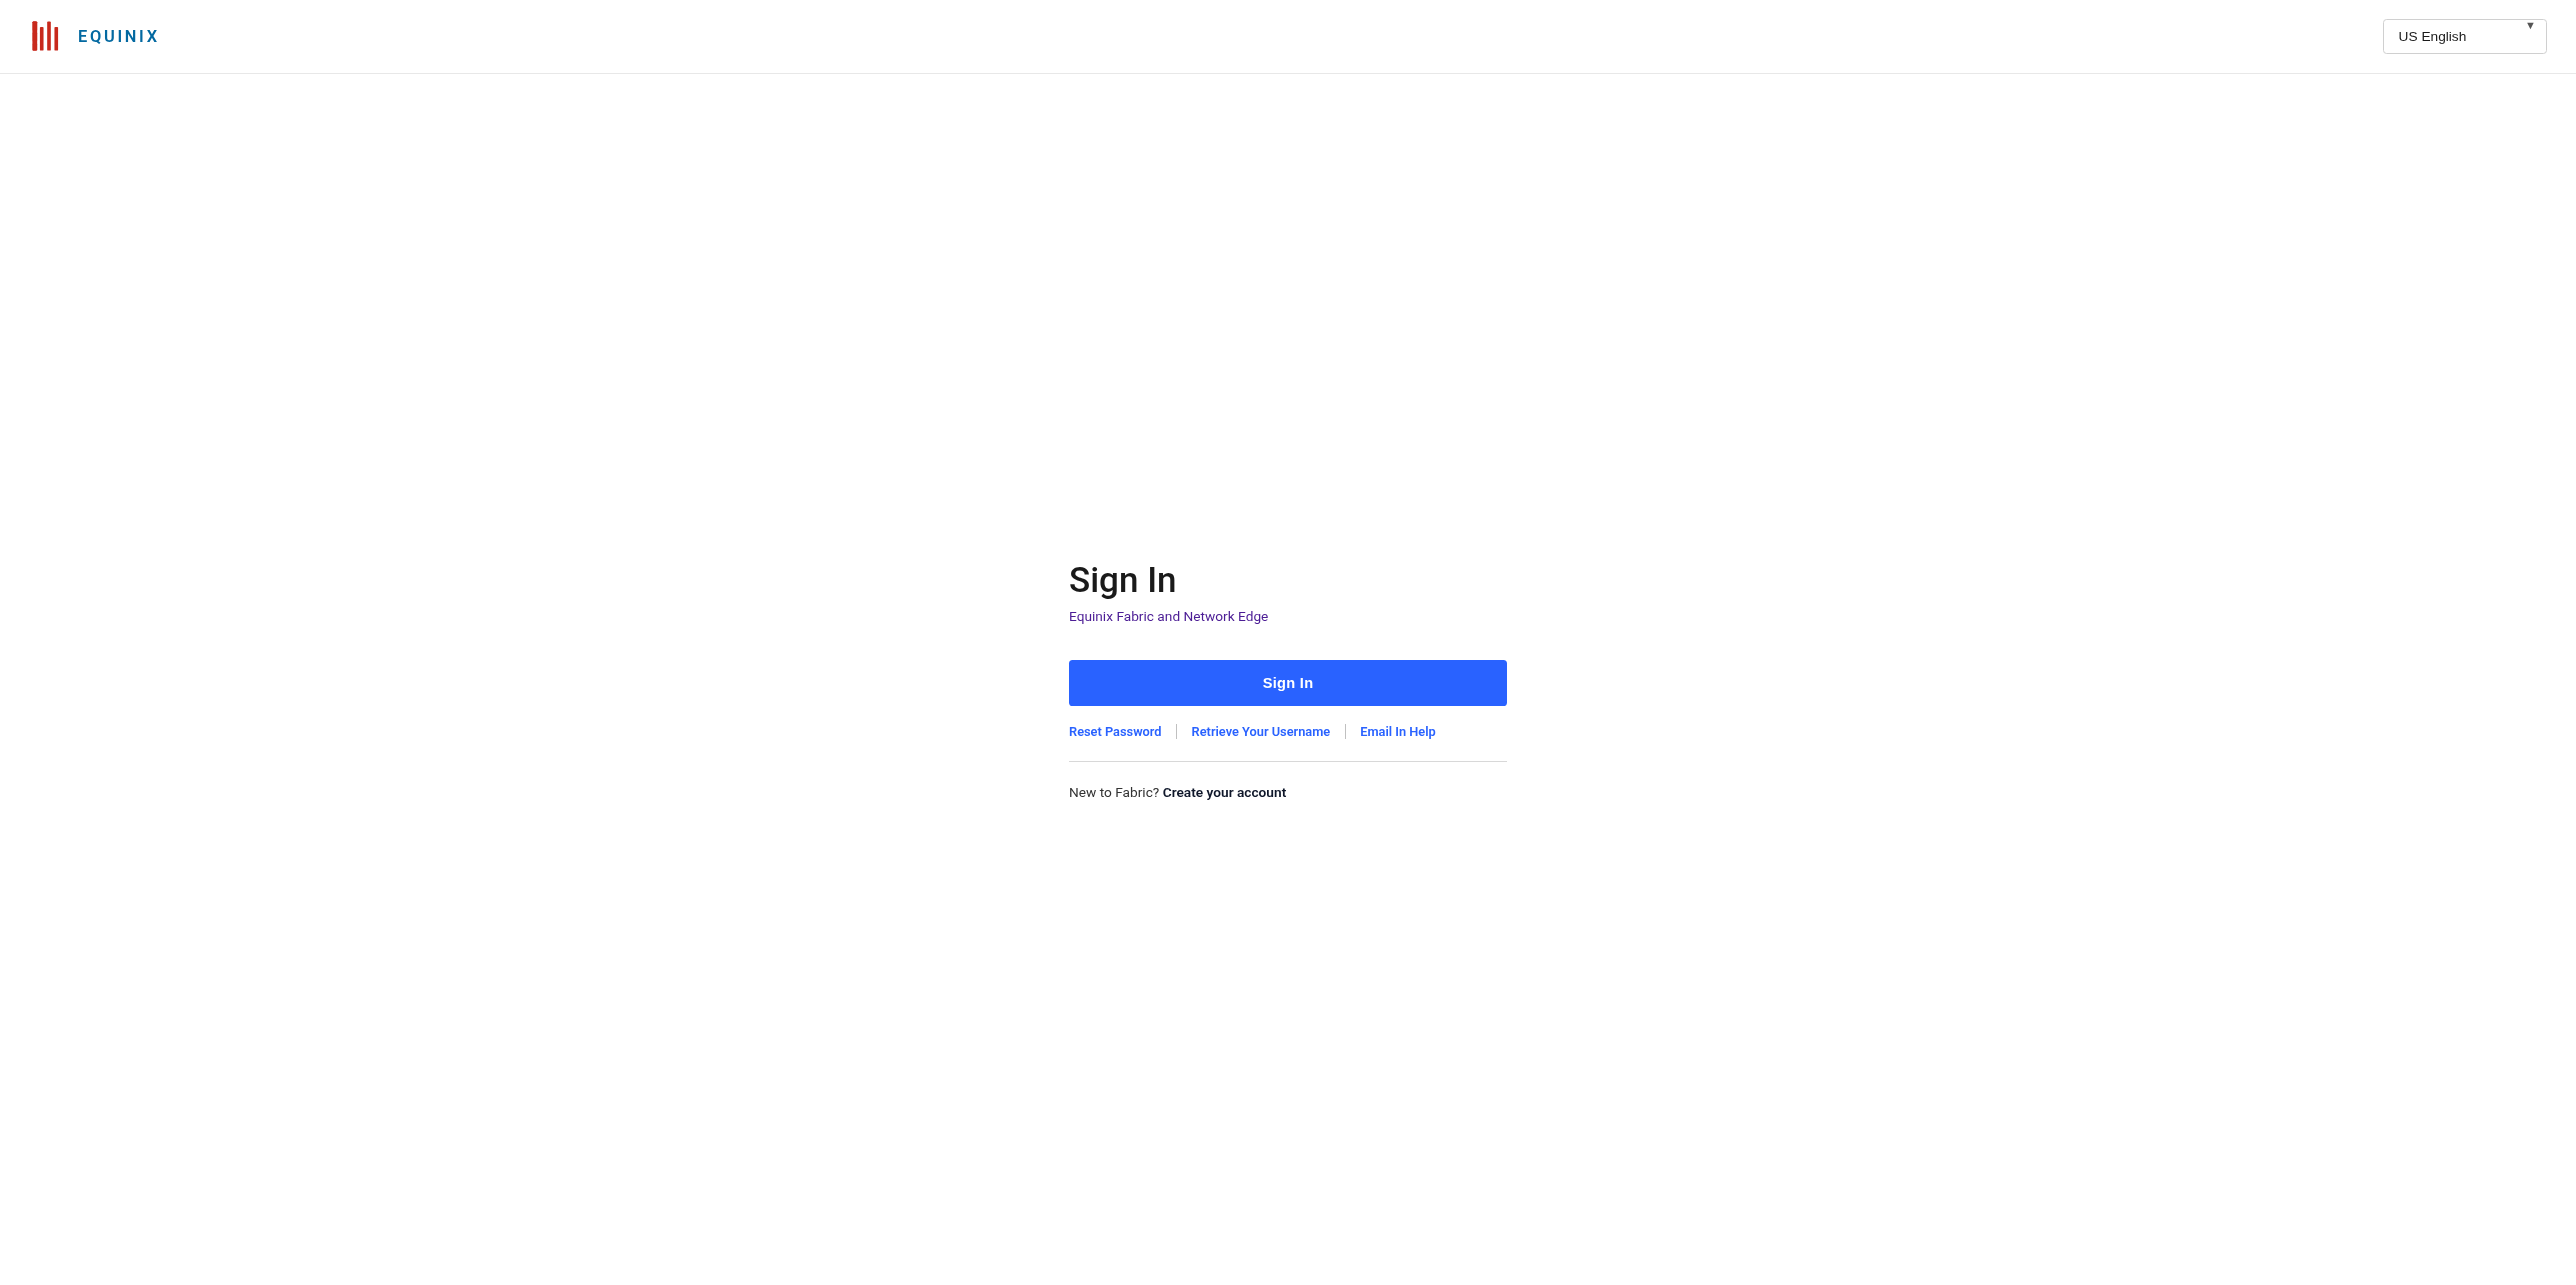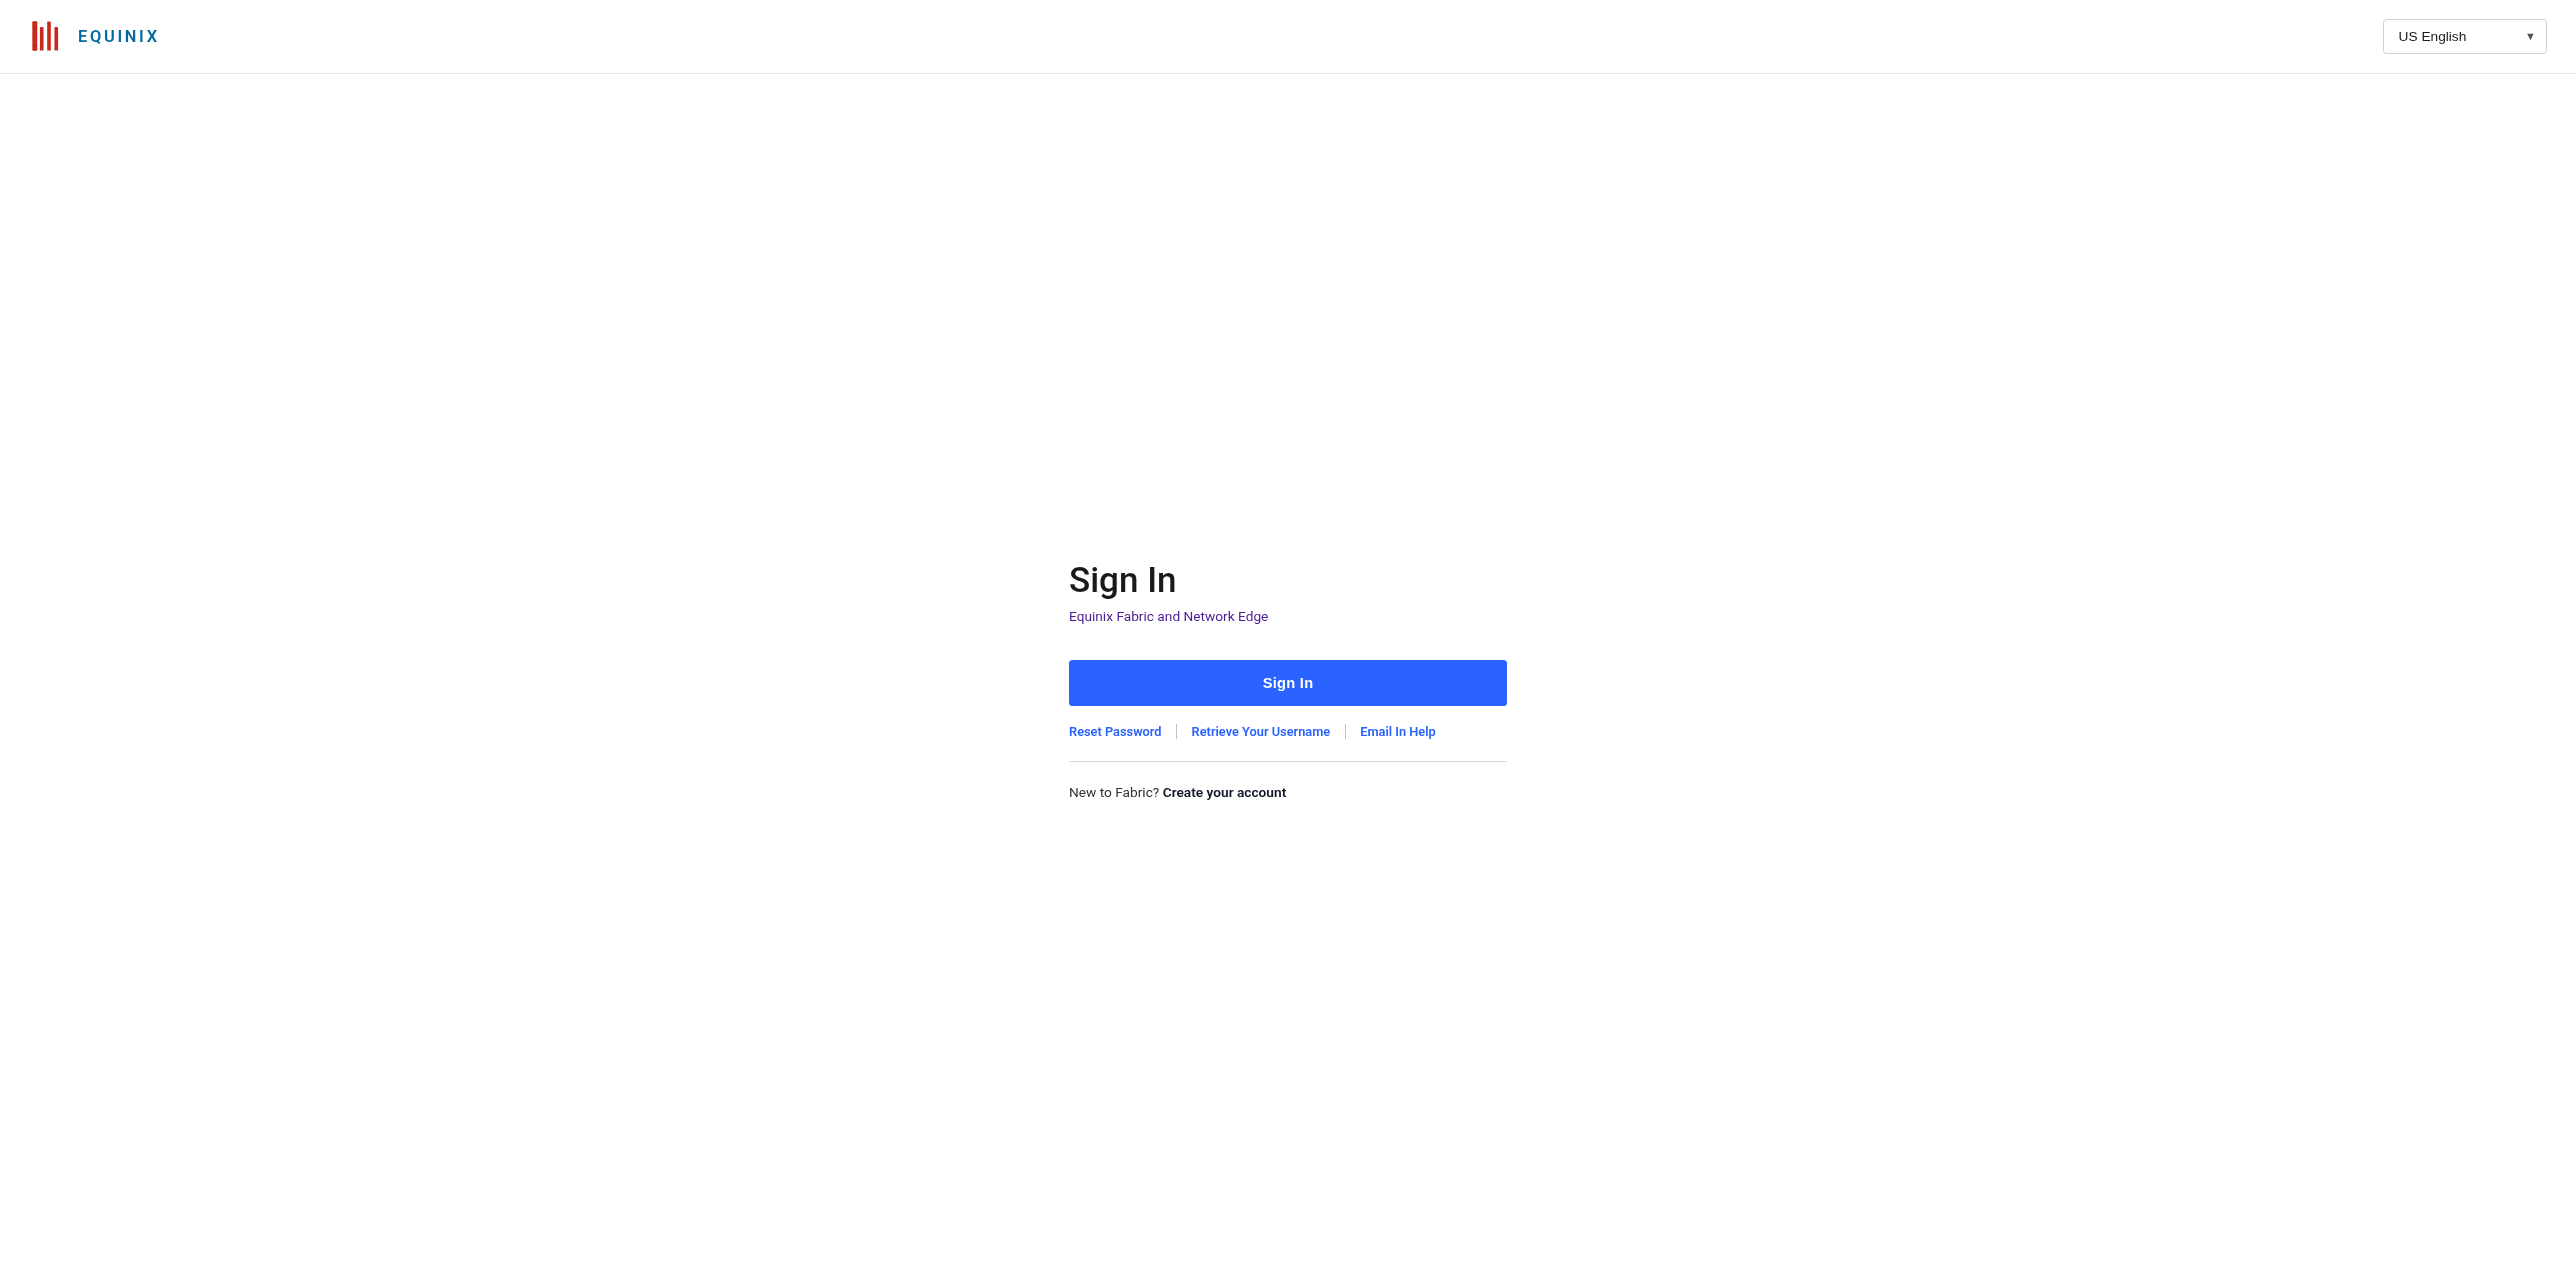--- a/index.html
+++ b/index.html
@@ -38,21 +38,20 @@
     .logo-text {
       font-size: 16.4px;
       font-weight: 600;
       letter-spacing: 2.7px;
       color: #0369a1;
     }
 
     .language-select-wrapper {
       position: relative;
       display: flex;
-      align-items: center;
       margin-left: 42px;
     }
 
     .language-select {
       appearance: none;
       -webkit-appearance: none;
       border: 0.9px solid #d0d0d0;
       border-radius: 3.6px;
       padding: 9px 36px 9px 14.6px;
       font-size: 13.7px;

